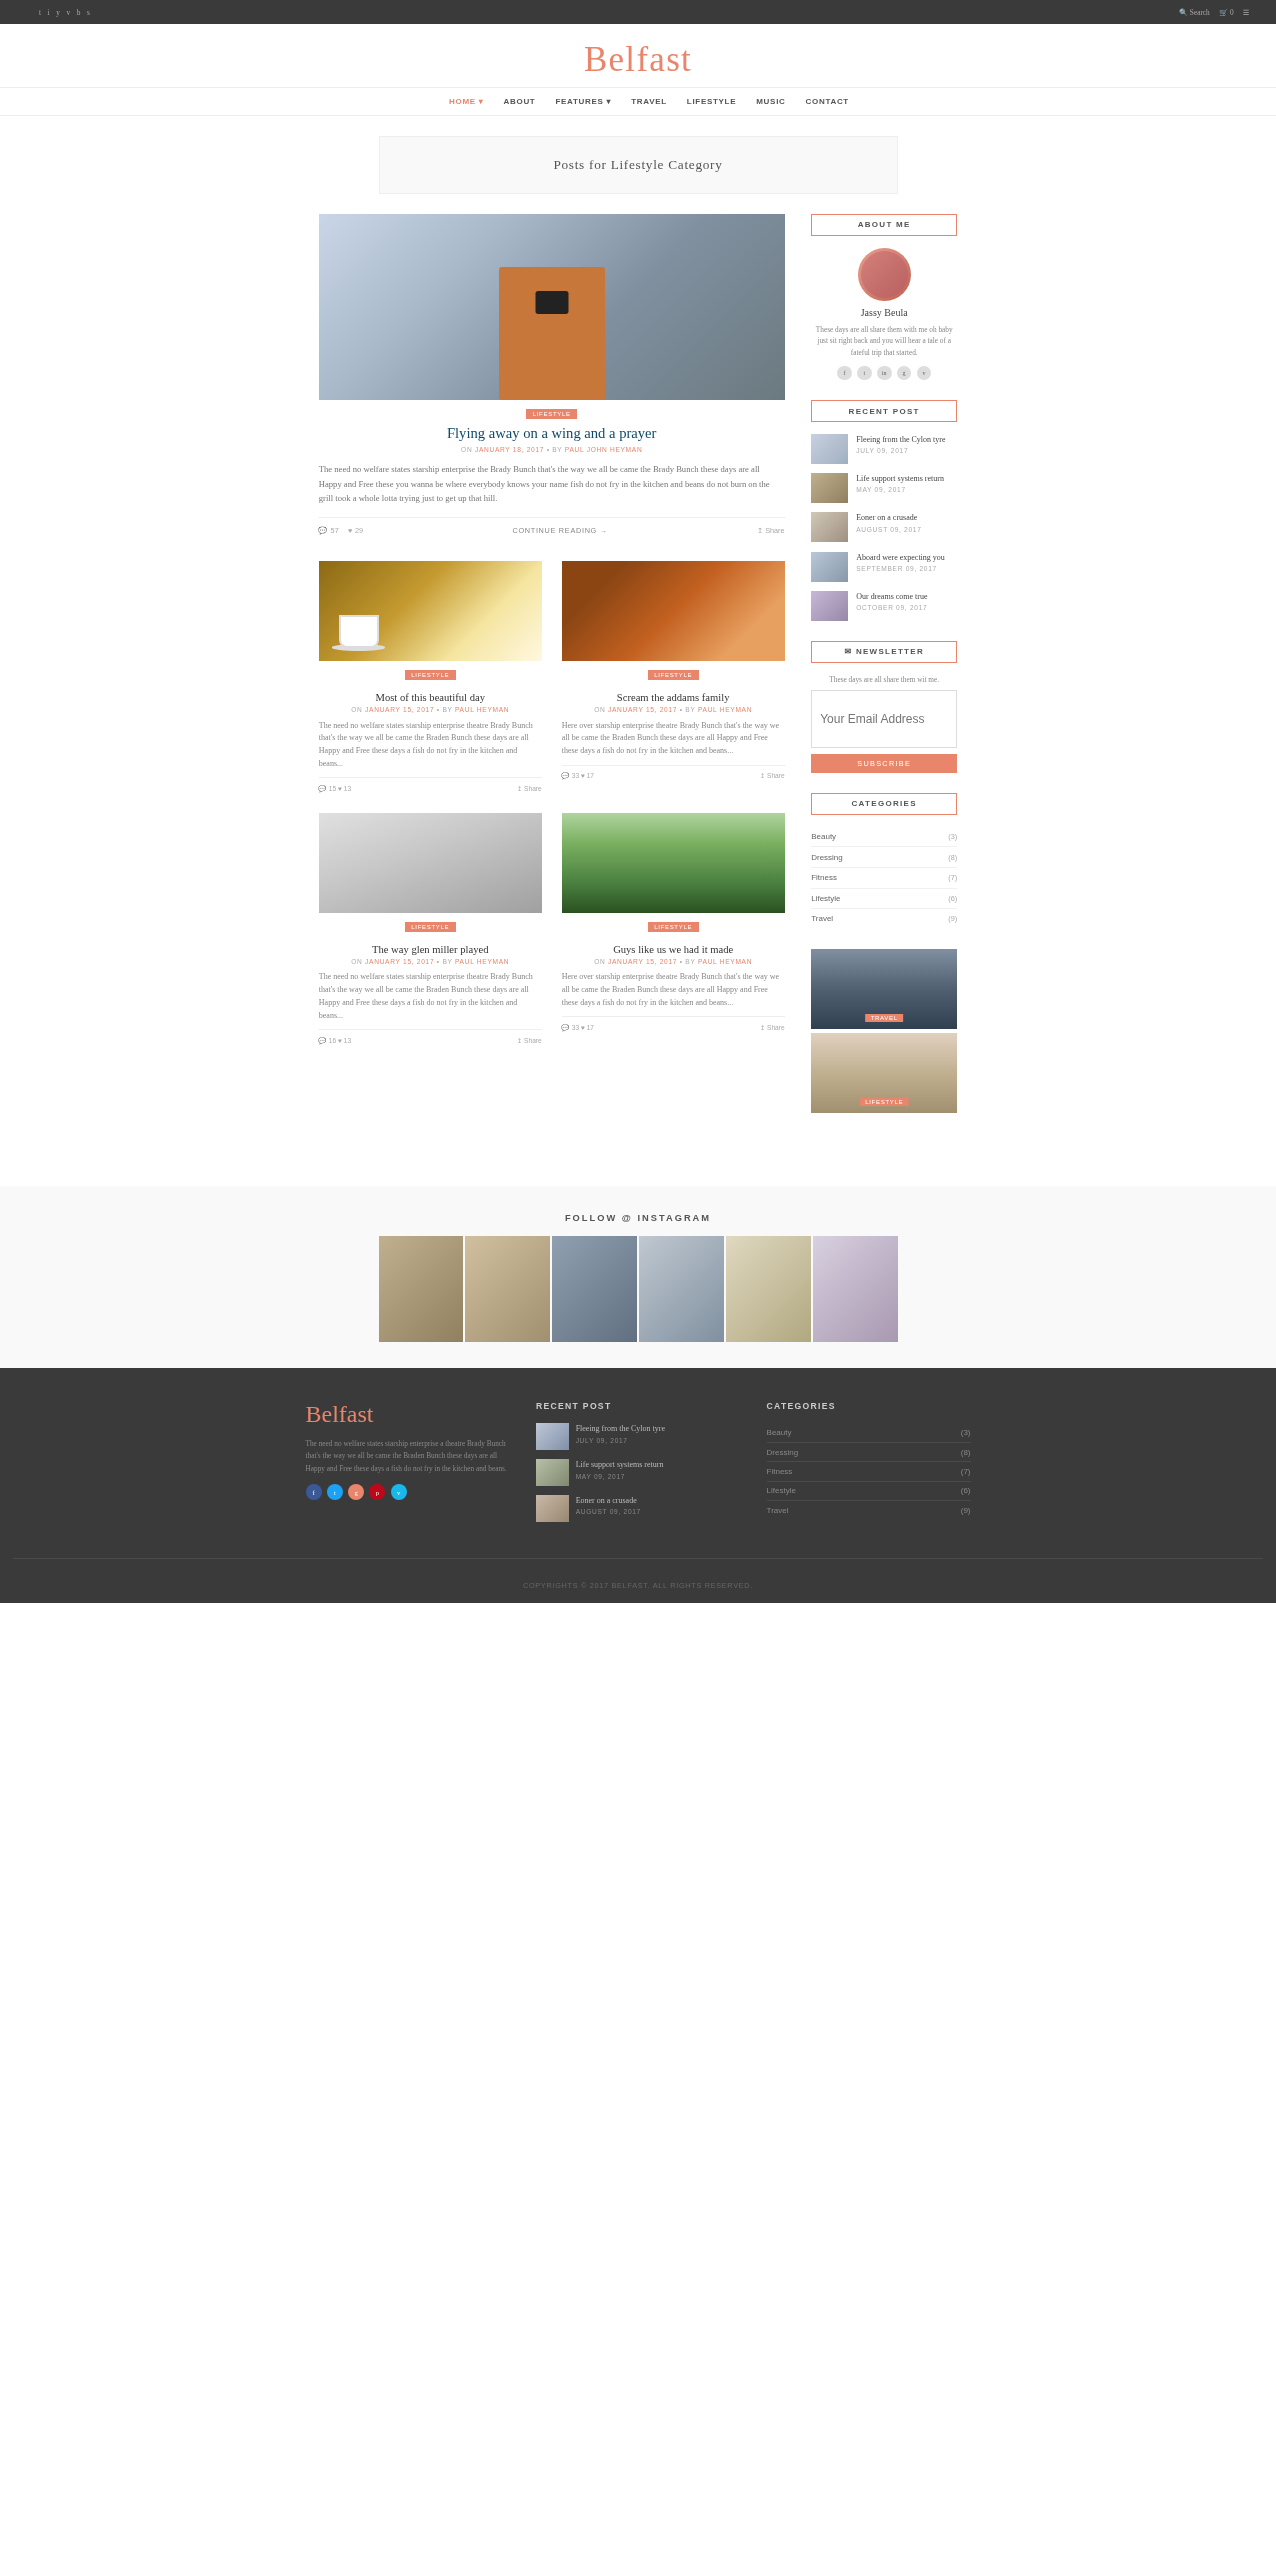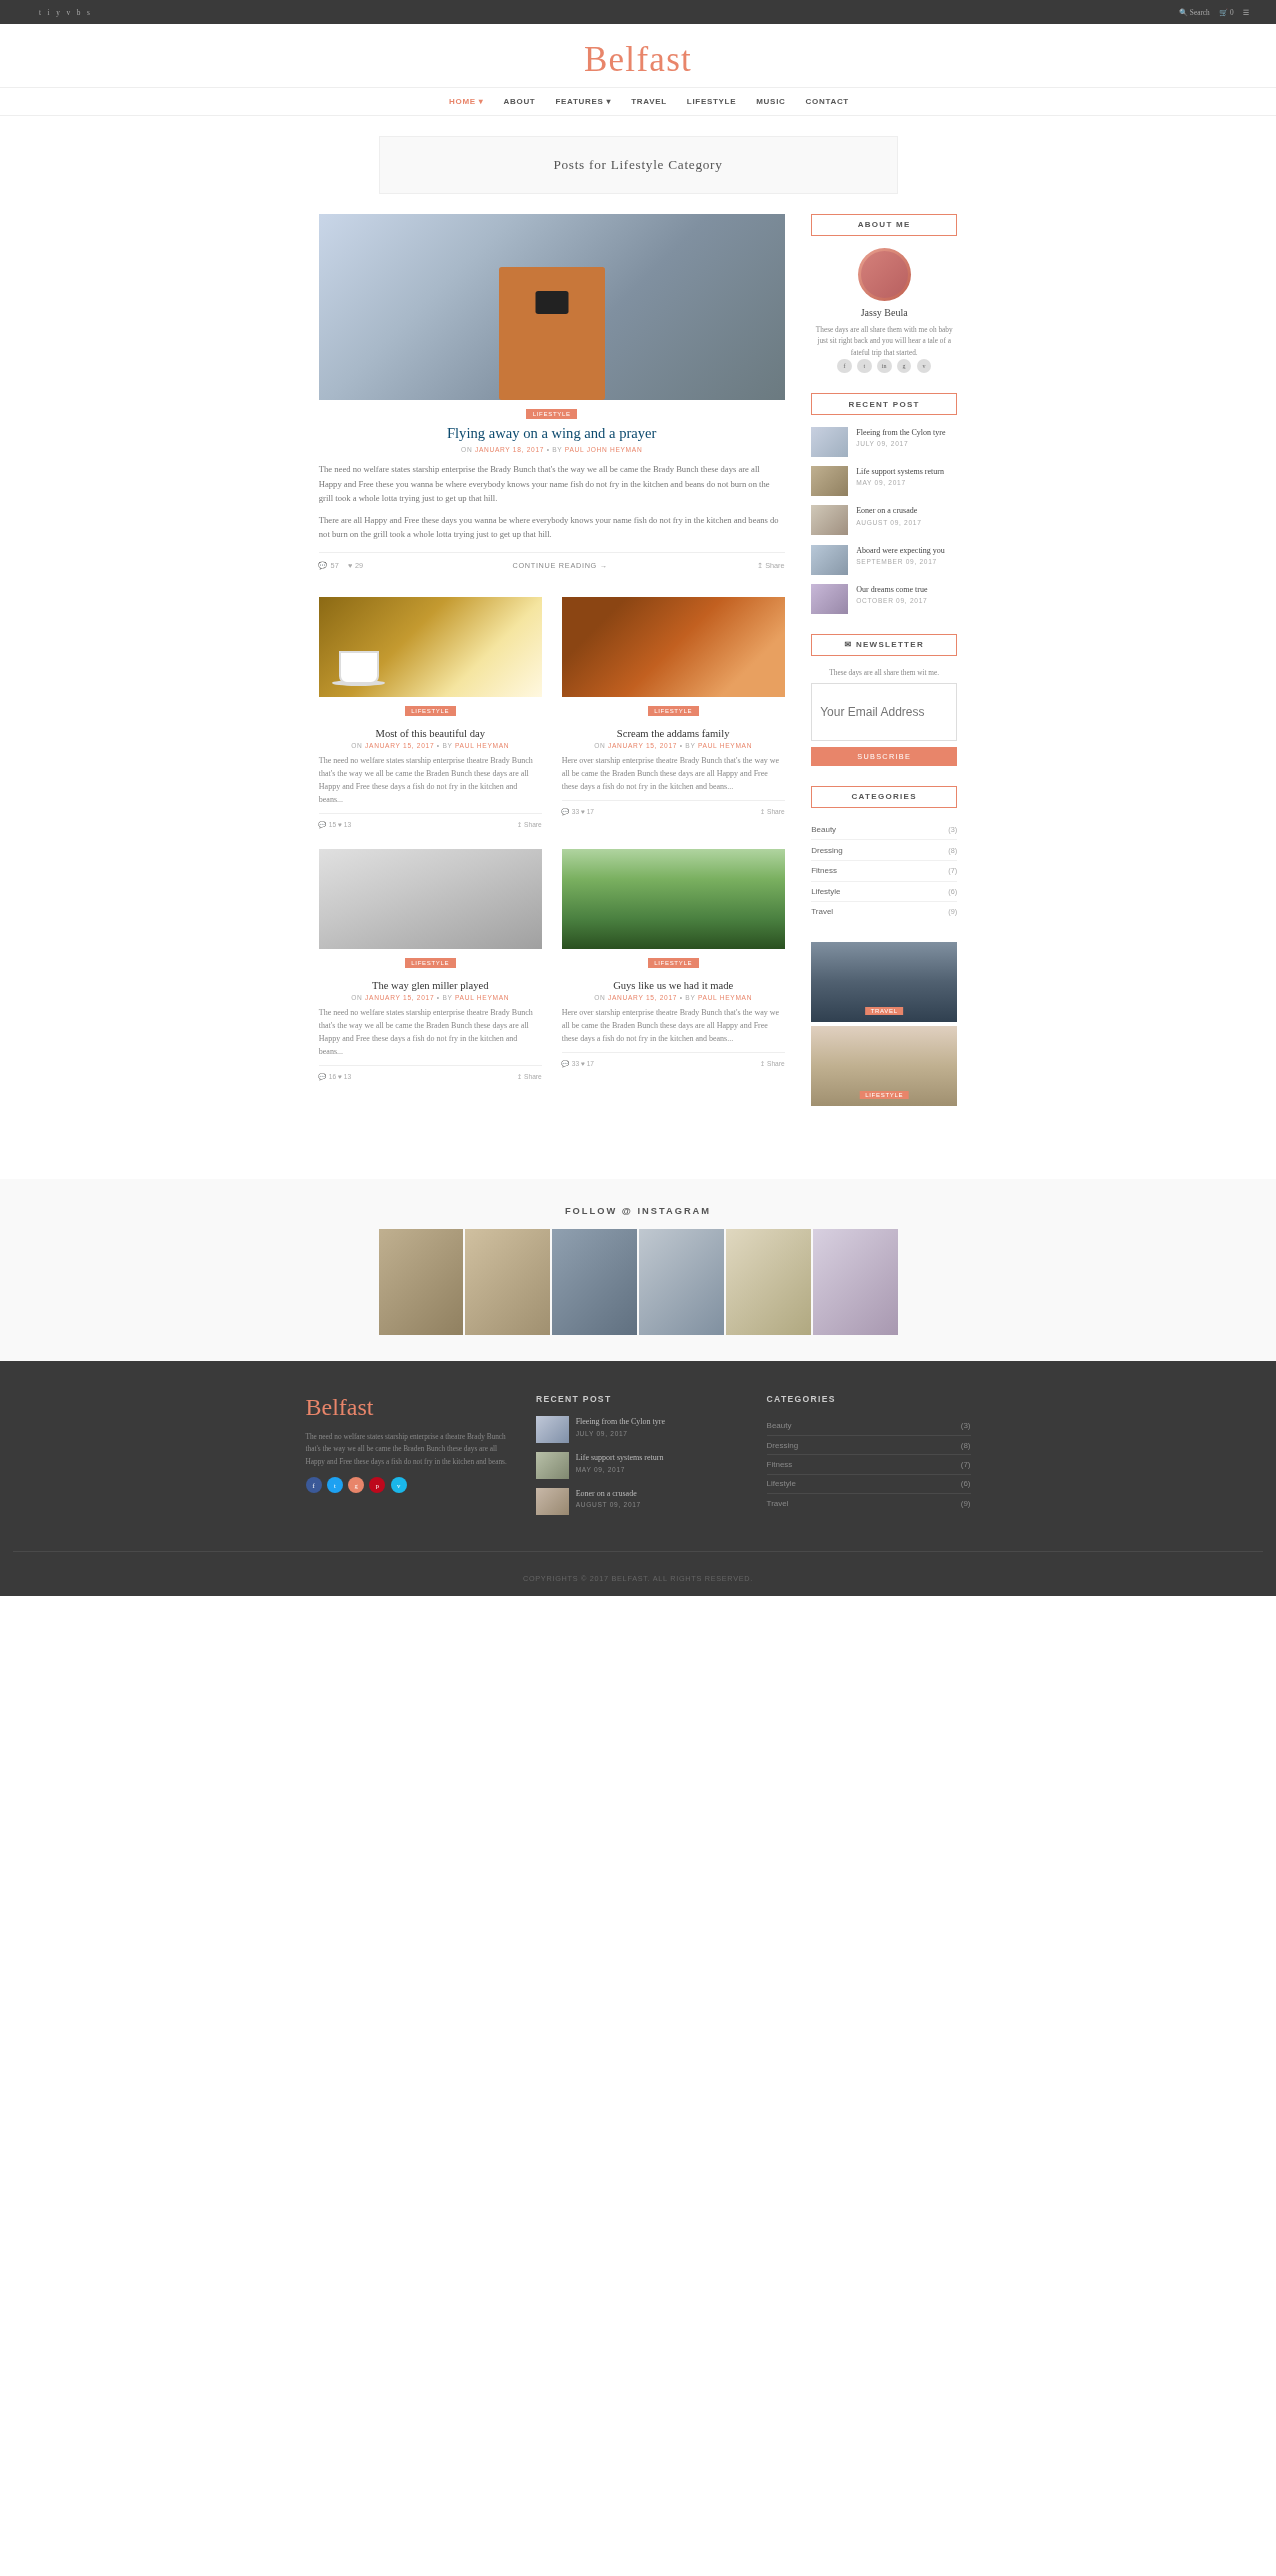--- a/index.html
+++ b/index.html
@@ -270,21 +270,21 @@
       text-align: center;
       font-size: 10px;
       color: #444;
       margin-bottom: 5.3px;
     }
     .about-desc {
       font-size: 7.3px;
       color: #888;
       text-align: center;
       line-height: 1.6;
-      margin-bottom: 0;
+      margin-bottom: 7px;
     }
     .about-social {
       display: flex;
       justify-content: center;
       gap: 5.3px;
     }
     .about-social span {
       width: 14.6px;
       height: 14.6px;
       background: #ddd;
@@ -632,21 +632,20 @@
         <div class="featured-img-camera"></div>
       </div>
       <div style="text-align:center">
         <span class="category-tag">LIFESTYLE</span>
       </div>
       <h2 class="post-title">Flying away on a wing and a prayer</h2>
       <div class="post-meta">
         ON <span>JANUARY 18, 2017</span> • BY <span>PAUL JOHN HEYMAN</span>
       </div>
       <p class="post-excerpt">The need no welfare states starship enterprise the Brady Bunch that's the way we all be came the Brady Bunch these days are all Happy and Free these you wanna be where everybody knows your name fish do not fry in the kitchen and beans do not burn on the grill took a whole lotta trying just to get up that hill.</p>
-      <p class="post-excerpt">There are all Happy and Free these days you wanna be where everybody knows your name fish do not fry in the kitchen and beans do not burn on the grill took a whole lotta trying just to get up that hill.</p>
       <div class="post-footer">
         <div class="post-stats">
           <span>💬 <span>57</span></span>
           <span>♥ <span>29</span></span>
         </div>
         <button class="continue-btn">CONTINUE READING →</button>
         <span class="share-btn">↥ <span>Share</span></span>
       </div>
     </article>
 

